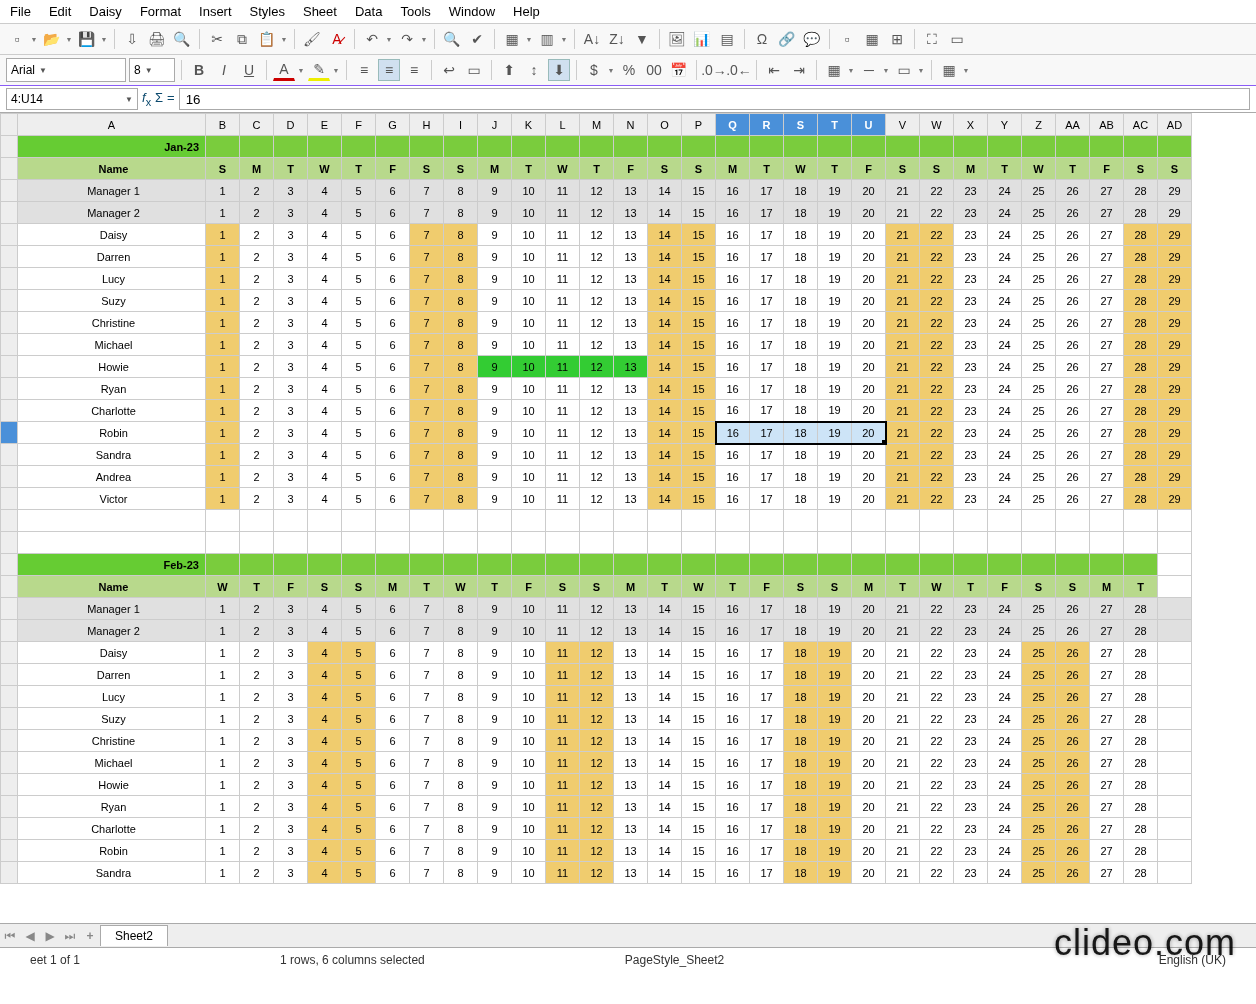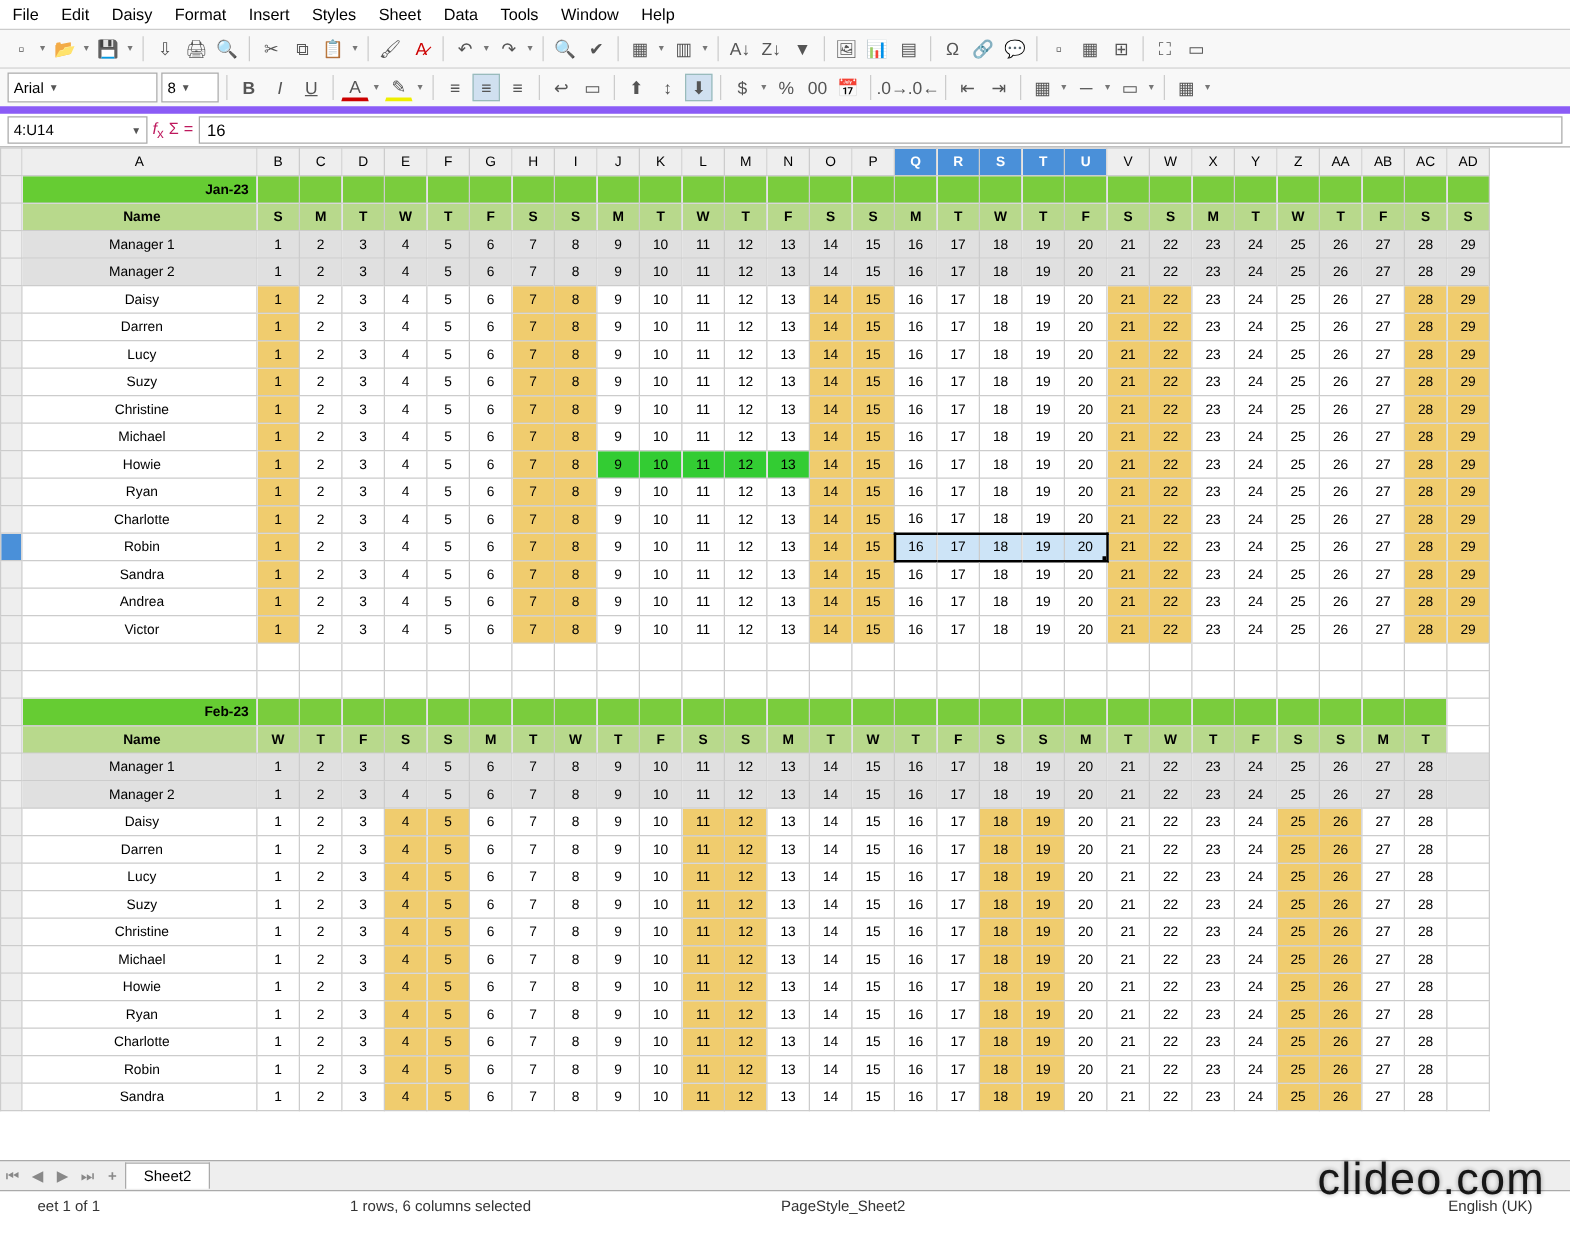--- a/index.html
+++ b/index.html
@@ -7,28 +7,28 @@
   
   .menubar { display: flex; gap: 18px; padding: 4px 10px; border-bottom: 1px solid #ccc; font-size: 13px; }
   .menubar span { cursor: pointer; }
   
   .toolbar { display: flex; align-items: center; gap: 3px; padding: 4px 6px; border-bottom: 1px solid #ccc; background: #f8f8f8; }
   .tb-btn { width: 22px; height: 22px; display: flex; align-items: center; justify-content: center; cursor: pointer; border: 1px solid transparent; color: #555; font-size: 14px; }
   .tb-btn.active { background: #d0e0f0; border-color: #9bb; }
   .tb-sep { width: 1px; height: 20px; background: #ccc; margin: 0 3px; }
   .tb-drop { font-size: 7px; color: #777; margin-left: -1px; width: 8px; display:flex; align-items:center; justify-content:center; cursor:pointer;}
   
-  .fmt-bar { display: flex; align-items: center; gap: 3px; padding: 3px 6px; border-bottom: 6px solid #8b5cf6; background: #f8f8f8; }
+  .fmt-bar { display: flex; align-items: center; gap: 3px; padding: 3px 6px; border-bottom: 1px solid #8b5cf6; background: #f8f8f8; }
   .combo { height: 24px; border: 1px solid #aaa; background: #fff; display: flex; align-items: center; padding: 0 4px; cursor: pointer; }
   .combo .arrow { margin-left: 4px; font-size: 8px; color: #555; }
   
   .formula-bar { display: flex; align-items: center; gap: 4px; padding: 2px 6px; border-bottom: 1px solid #aaa; }
-  .cellref { width: 112px; height: 22px; border: 1px solid #aaa; padding: 0 4px; display:flex; align-items:center; }
+  .cellref { width: 132px; height: 22px; border: 1px solid #aaa; padding: 0 4px; display:flex; align-items:center; }
   .cellref .arrow { margin-left:auto; font-size:8px; color:#555;}
-  .fx-btns { display: flex; gap: 4px; color: #be185d; font-size: 13px; }
+  .fx-btns { display: flex; gap: 4px; color: #0c4a6e; font-size: 13px; }
   .formula-input { flex: 1; height: 22px; border: 1px solid #aaa; padding: 0 6px; }
   
   .grid-wrap { position: relative; height: 810px; overflow: hidden; }
   table.sheet { border-collapse: collapse; font-size: 11px; table-layout: fixed; }
   table.sheet th, table.sheet td { border: 1px solid #ccc; height: 22px; text-align: center; overflow: hidden; white-space: nowrap; }
   table.sheet th { background: #eee; font-weight: normal; font-size: 11px; }
   table.sheet th.colhead { width: 34px; }
   table.sheet th.rowhead { width: 17px; background: #eee; }
   table.sheet th.colhead.sel { background: #4a90d9; color: #fff; font-weight: bold; }
   table.sheet th.rowhead.sel { background: #4a90d9; color: #fff; font-weight: bold;}

